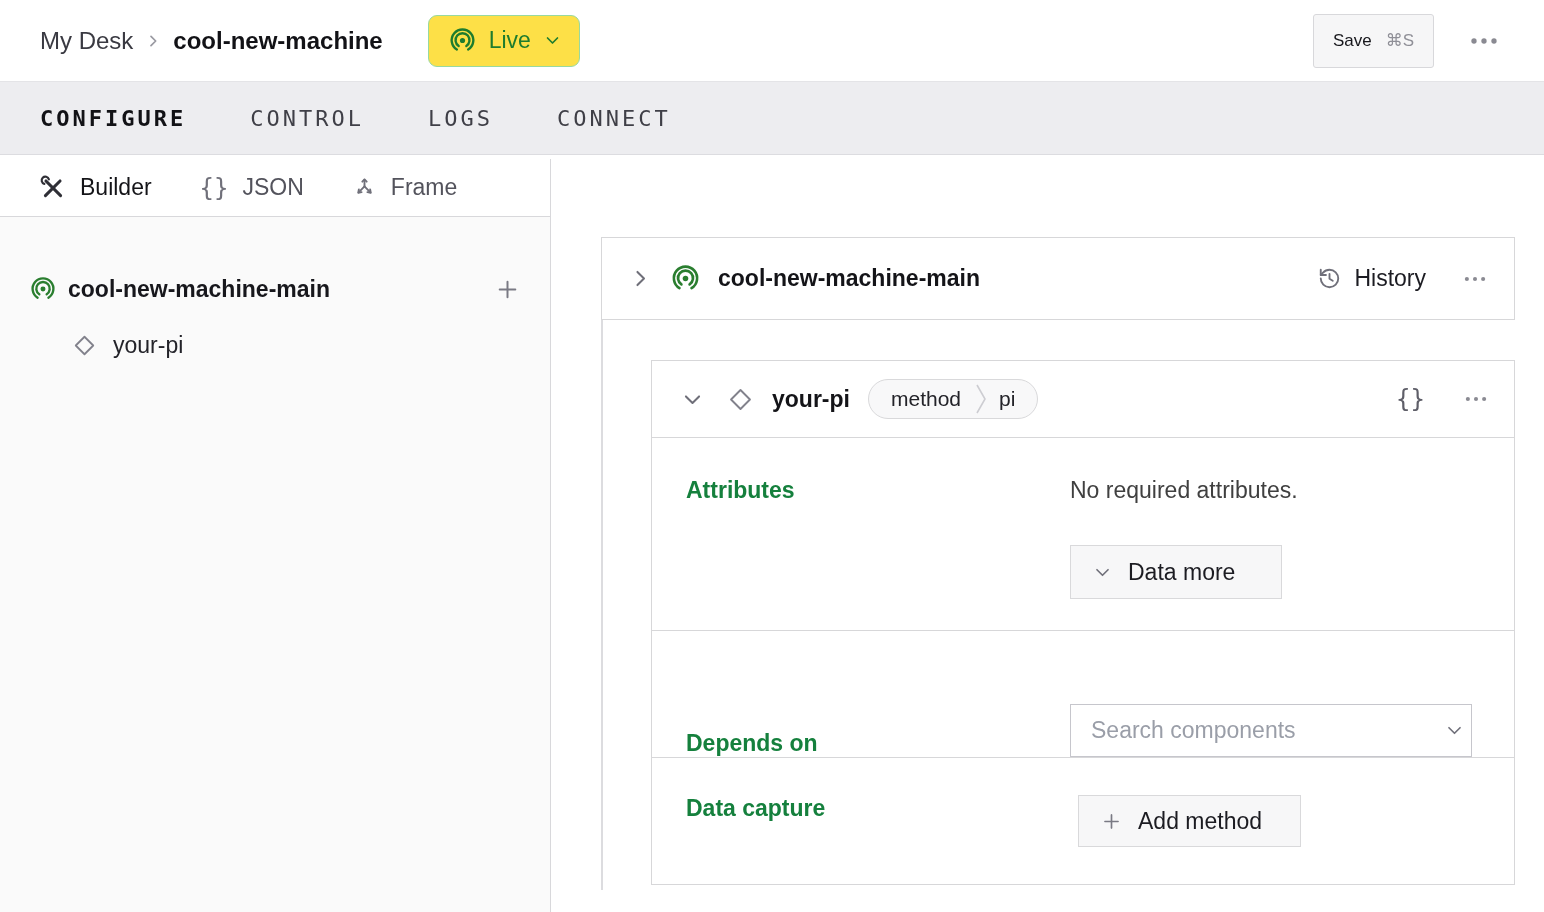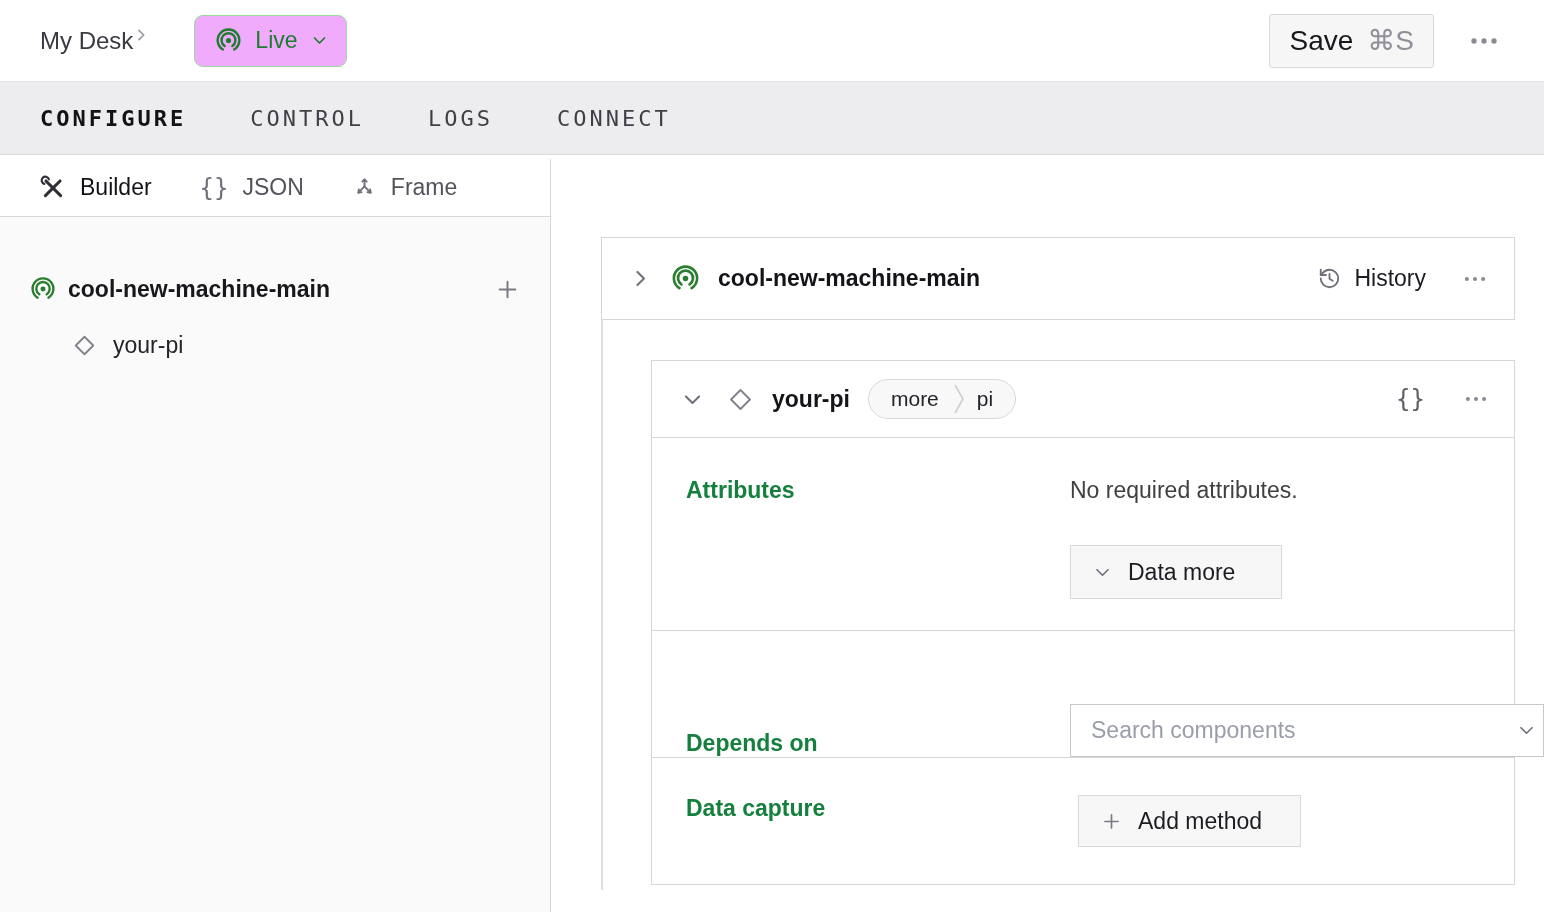--- a/index.html
+++ b/index.html
@@ -6,31 +6,31 @@
   html,body { width: 1544px; height: 912px; }
   body { font-family: "Liberation Sans", sans-serif; background: #fff; color: #17171c; overflow: hidden; }
   button { font-family: inherit; cursor: pointer; }
 
   .app { position: relative; width: 1544px; height: 912px; background: #fff; }
 
   
   .topbar { position: absolute; top: 0; left: 0; right: 0; height: 82px;
             background: #fff; border-bottom: 1px solid #e4e4e7;
             display: flex; align-items: center; padding: 0 44px 0 40px; }
-  .breadcrumb { display: flex; gap: 0; font-size: 24px; }
+  .breadcrumb { display: flex; align-items: center; gap: 12px; font-size: 24px; }
   .bc-parent { color: #3a3a42; background: none; border: none; font-size: 24px; }
   .bc-current { color: #121216; font-weight: 700; }
   .live-badge { display: inline-flex; align-items: center; gap: 13px; height: 52px;
                 margin-left: 45px; padding: 0 18px 0 20px;
-                background: #f0abfc; border: 1px solid #98d9a0; border-radius: 9px;
+                background: #fde047; border: 1px solid #98d9a0; border-radius: 9px;
                 color: #1e7c2e; font-size: 23px; }
   .spacer { flex: 1; }
   .save-btn { display: flex; align-items: center; gap: 14px; height: 54px; padding: 0 19px;
               background: #f6f6f7; border: 1px solid #d8d8db; border-radius: 3px;
-              font-size: 28px; color: #17171c; }
+              font-size: 17px; color: #17171c; }
   .save-shortcut { color: #8f8f97; }
   .icon-btn { background: none; border: none; display: flex; align-items: center; }
   .topbar .icon-btn { margin-left: 34px; }
 
   
   .tabbar { position: absolute; top: 82px; left: 0; right: 0; height: 73px;
             background: #ededf0; border-bottom: 1px solid #dcdce0;
             display: flex; align-items: center; gap: 64px; padding: 0 40px;
             font-family: "DejaVu Sans Mono", monospace; }
   .tab { background: none; border: none; font-family: inherit; font-size: 22px;
@@ -83,41 +83,42 @@
   .row-depends    { height: 127px; padding: 38px 30px 0 34px; align-items: flex-end; }
   .row-capture    { height: 127px; padding: 37px 30px 0 34px; border-bottom: none; gap: 8px; }
   .row-label { flex: 0 0 384px; font-size: 23px; font-weight: 700; color: #15803d; }
   .row-content { flex: 1; }
   .empty-text { font-size: 23px; color: #404040; }
   .gray-btn { display: inline-flex; align-items: center; gap: 16px;
               background: #f7f7f8; border: 1px solid #d9d9db;
               font-size: 23px; color: #1c1c22; }
   .show-more-btn { height: 54px; width: 212px; padding: 0 22px; margin-top: 41px; }
   .add-method-btn { height: 52px; width: 223px; padding: 0 22px; }
-  .select-box { width: 474px; height: 53px; background: #fff; border: 1px solid #c6c6cc;
+  .select-box { width: 402px; height: 53px; background: #fff; border: 1px solid #c6c6cc;
                 display: flex; align-items: center; padding: 0 7px 0 20px; }
   .select-box input { flex: 1; border: none; outline: none; background: transparent;
                       font-family: inherit; font-size: 23px; color: #1c1c22; min-width: 0; }
   .select-box input::placeholder { color: #9a9ea8; }
 
   svg { display: block; flex: none; }
 </style>
 </head>
 <body>
 
 <div class="app">
 
   <header class="topbar">
     <nav class="breadcrumb">
       <button class="bc-parent">My Desk</button>
       <span>
         <svg width="16" height="16" viewBox="0 0 24 24" fill="none" stroke="#9a9aa2" stroke-width="2.6" stroke-linecap="round" stroke-linejoin="round">
             <polyline points="9,5 16,12 9,19"></polyline>
           </svg>
       </span>
+      <span class="bc-current">cool-new-machine</span>
     </nav>
 
     <button class="live-badge">
       <span>
         <svg width="27" height="27" viewBox="0 0 24 24" fill="none" stroke="#1e7c2e" stroke-width="2.1" stroke-linecap="round">
           <circle cx="12" cy="12" r="2.3" fill="#1e7c2e" stroke="none"></circle>
           <path d="M8.6 16.9 A6.2 6.2 0 1 1 15.4 16.9"></path>
           <path d="M7 20 A9.6 9.6 0 1 1 17 20"></path>
         </svg>
       </span>
@@ -255,21 +256,21 @@
               <polyline points="4.5,8.5 12,16 19.5,8.5"></polyline>
             </svg>
         </button>
         <span class="diamond">
           <svg width="27" height="27" viewBox="0 0 24 24" fill="none" stroke="#82828c" stroke-width="1.7" stroke-linejoin="round">
               <path d="M12 3.6 L20.4 12 L12 20.4 L3.6 12 Z"></path>
             </svg>
         </span>
         <span class="card-title">your-pi</span>
         <span class="badge-pill">
-          <span class="badge-seg-a">more</span>
+          <span class="badge-seg-a">method</span>
           <span>
             <svg width="12" height="36" viewBox="0 0 12 36" fill="none" stroke="#cdcdd2" stroke-width="1.6">
                 <polyline points="2,4 10,18 2,32"></polyline>
               </svg>
           </span>
           <span class="badge-seg-b">pi</span>
         </span>
         <div class="spacer"></div>
         <button class="braces-icon">{}</button>
         <button class="icon-btn">

